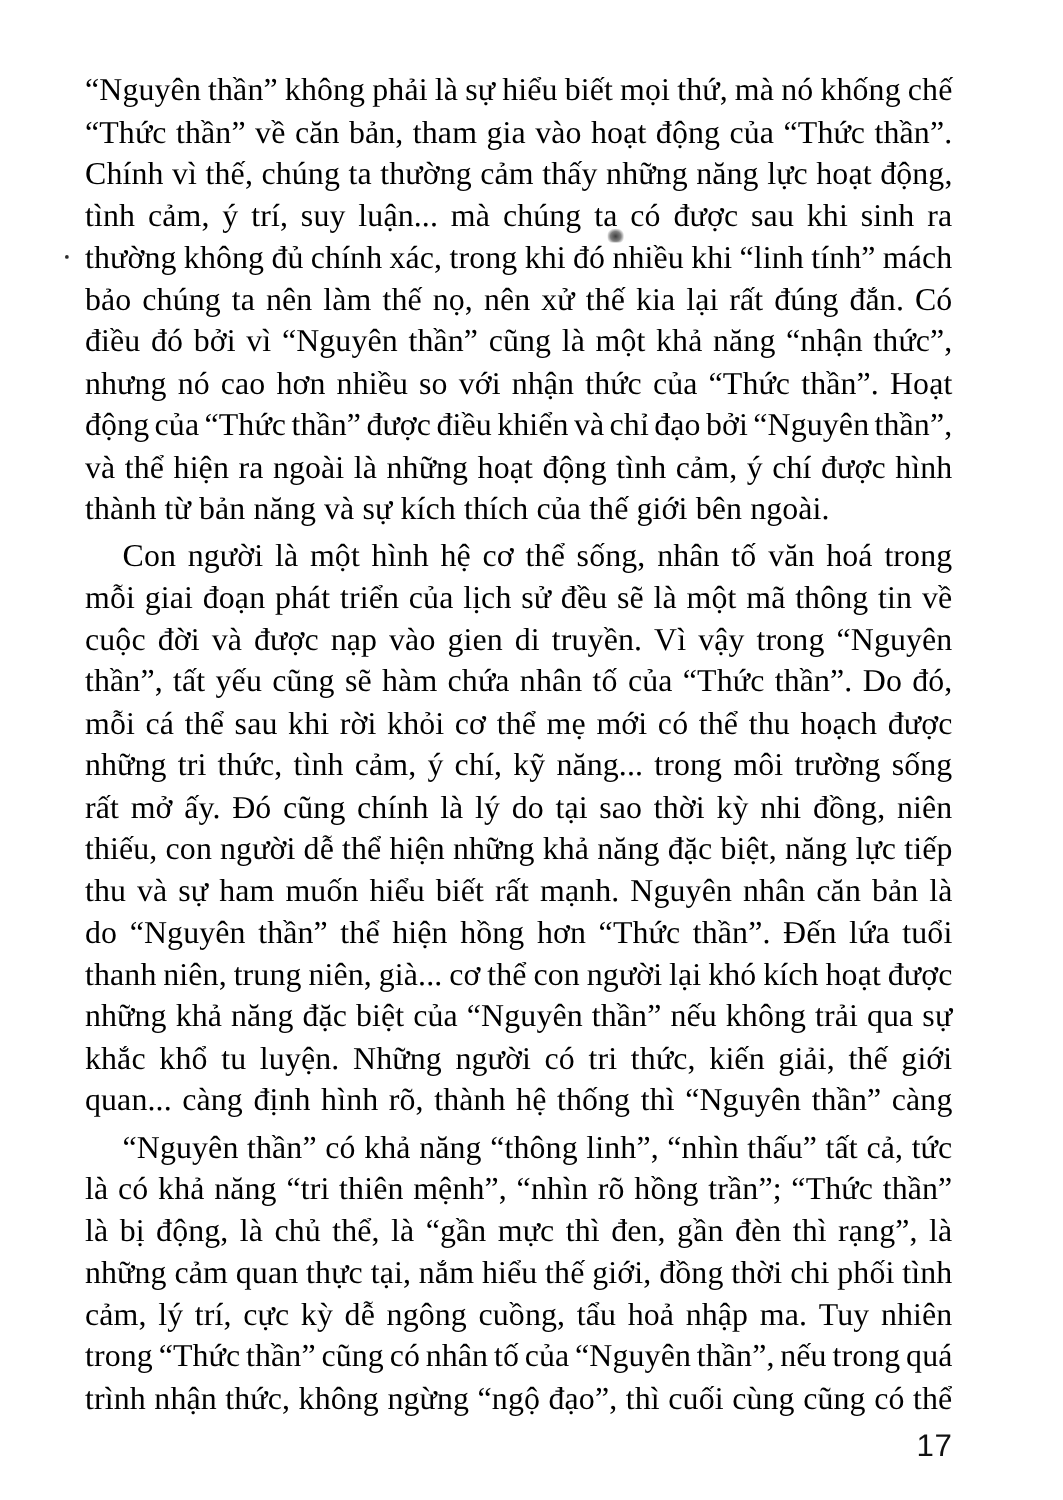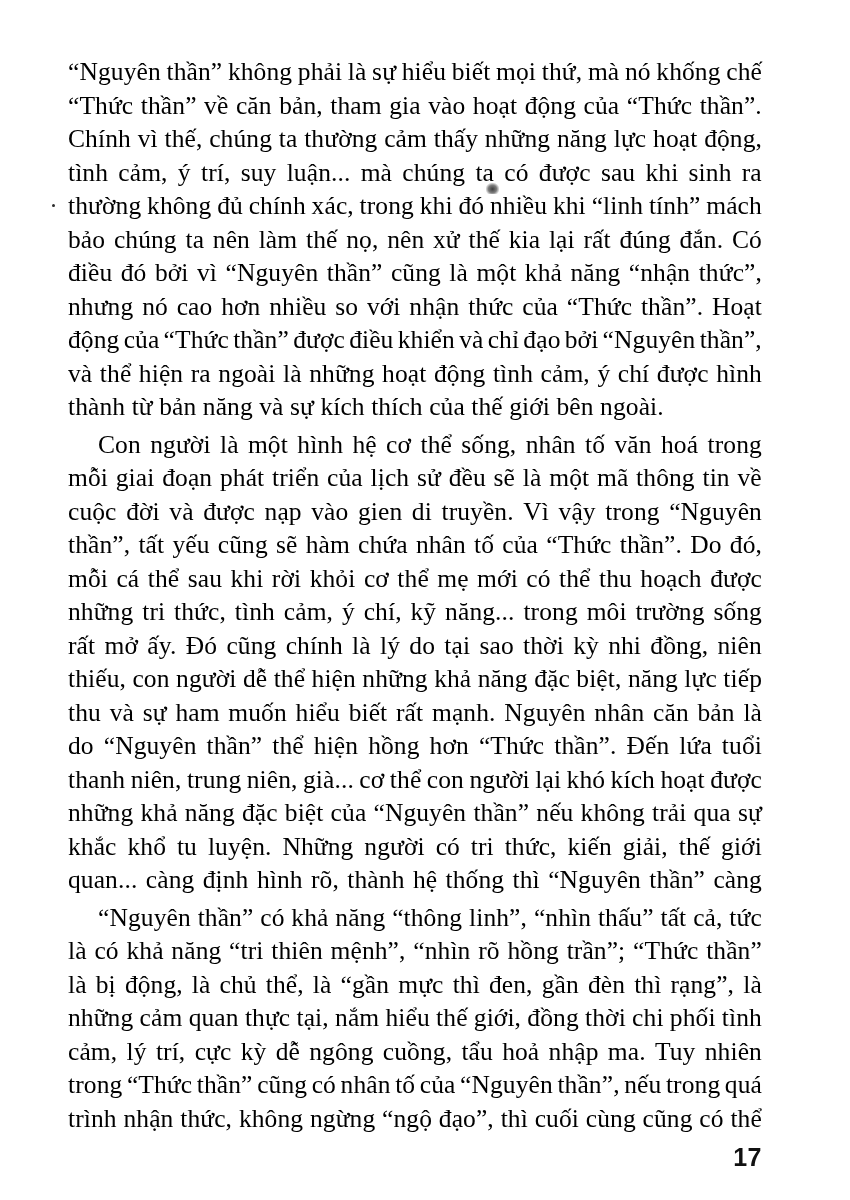--- a/index.html
+++ b/index.html
@@ -64,21 +64,21 @@
     display: inline-block;
   }
 
   
   .folio {
     position: absolute;
     right: 88px;
     top: 1143px;
     font-family: "Liberation Sans", "DejaVu Sans", sans-serif;
     font-size: 25px;
-    font-weight: bold;
+    font-weight: normal;
     color: #111111;
     letter-spacing: 0.5px;
   }
 
   
   .speck {
     position: absolute;
     background: #2b2b2b;
     border-radius: 50%;
     pointer-events: none;

